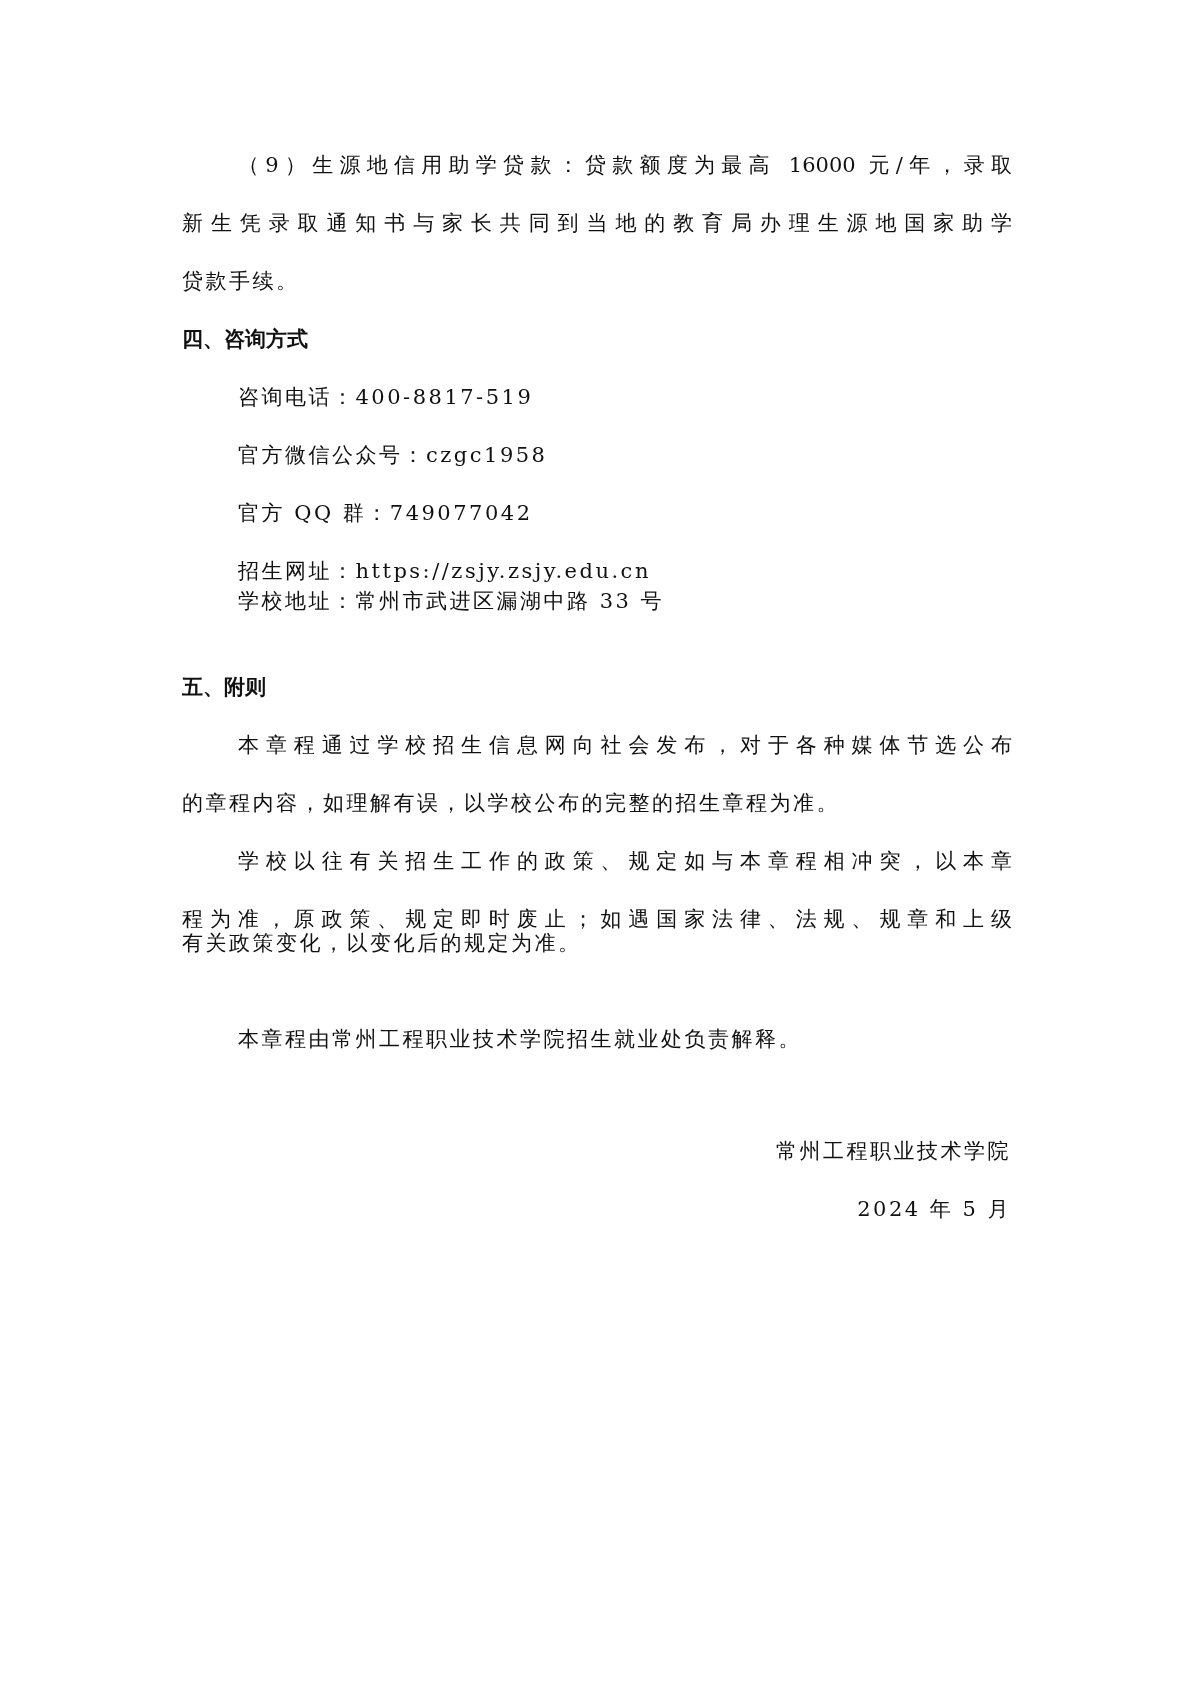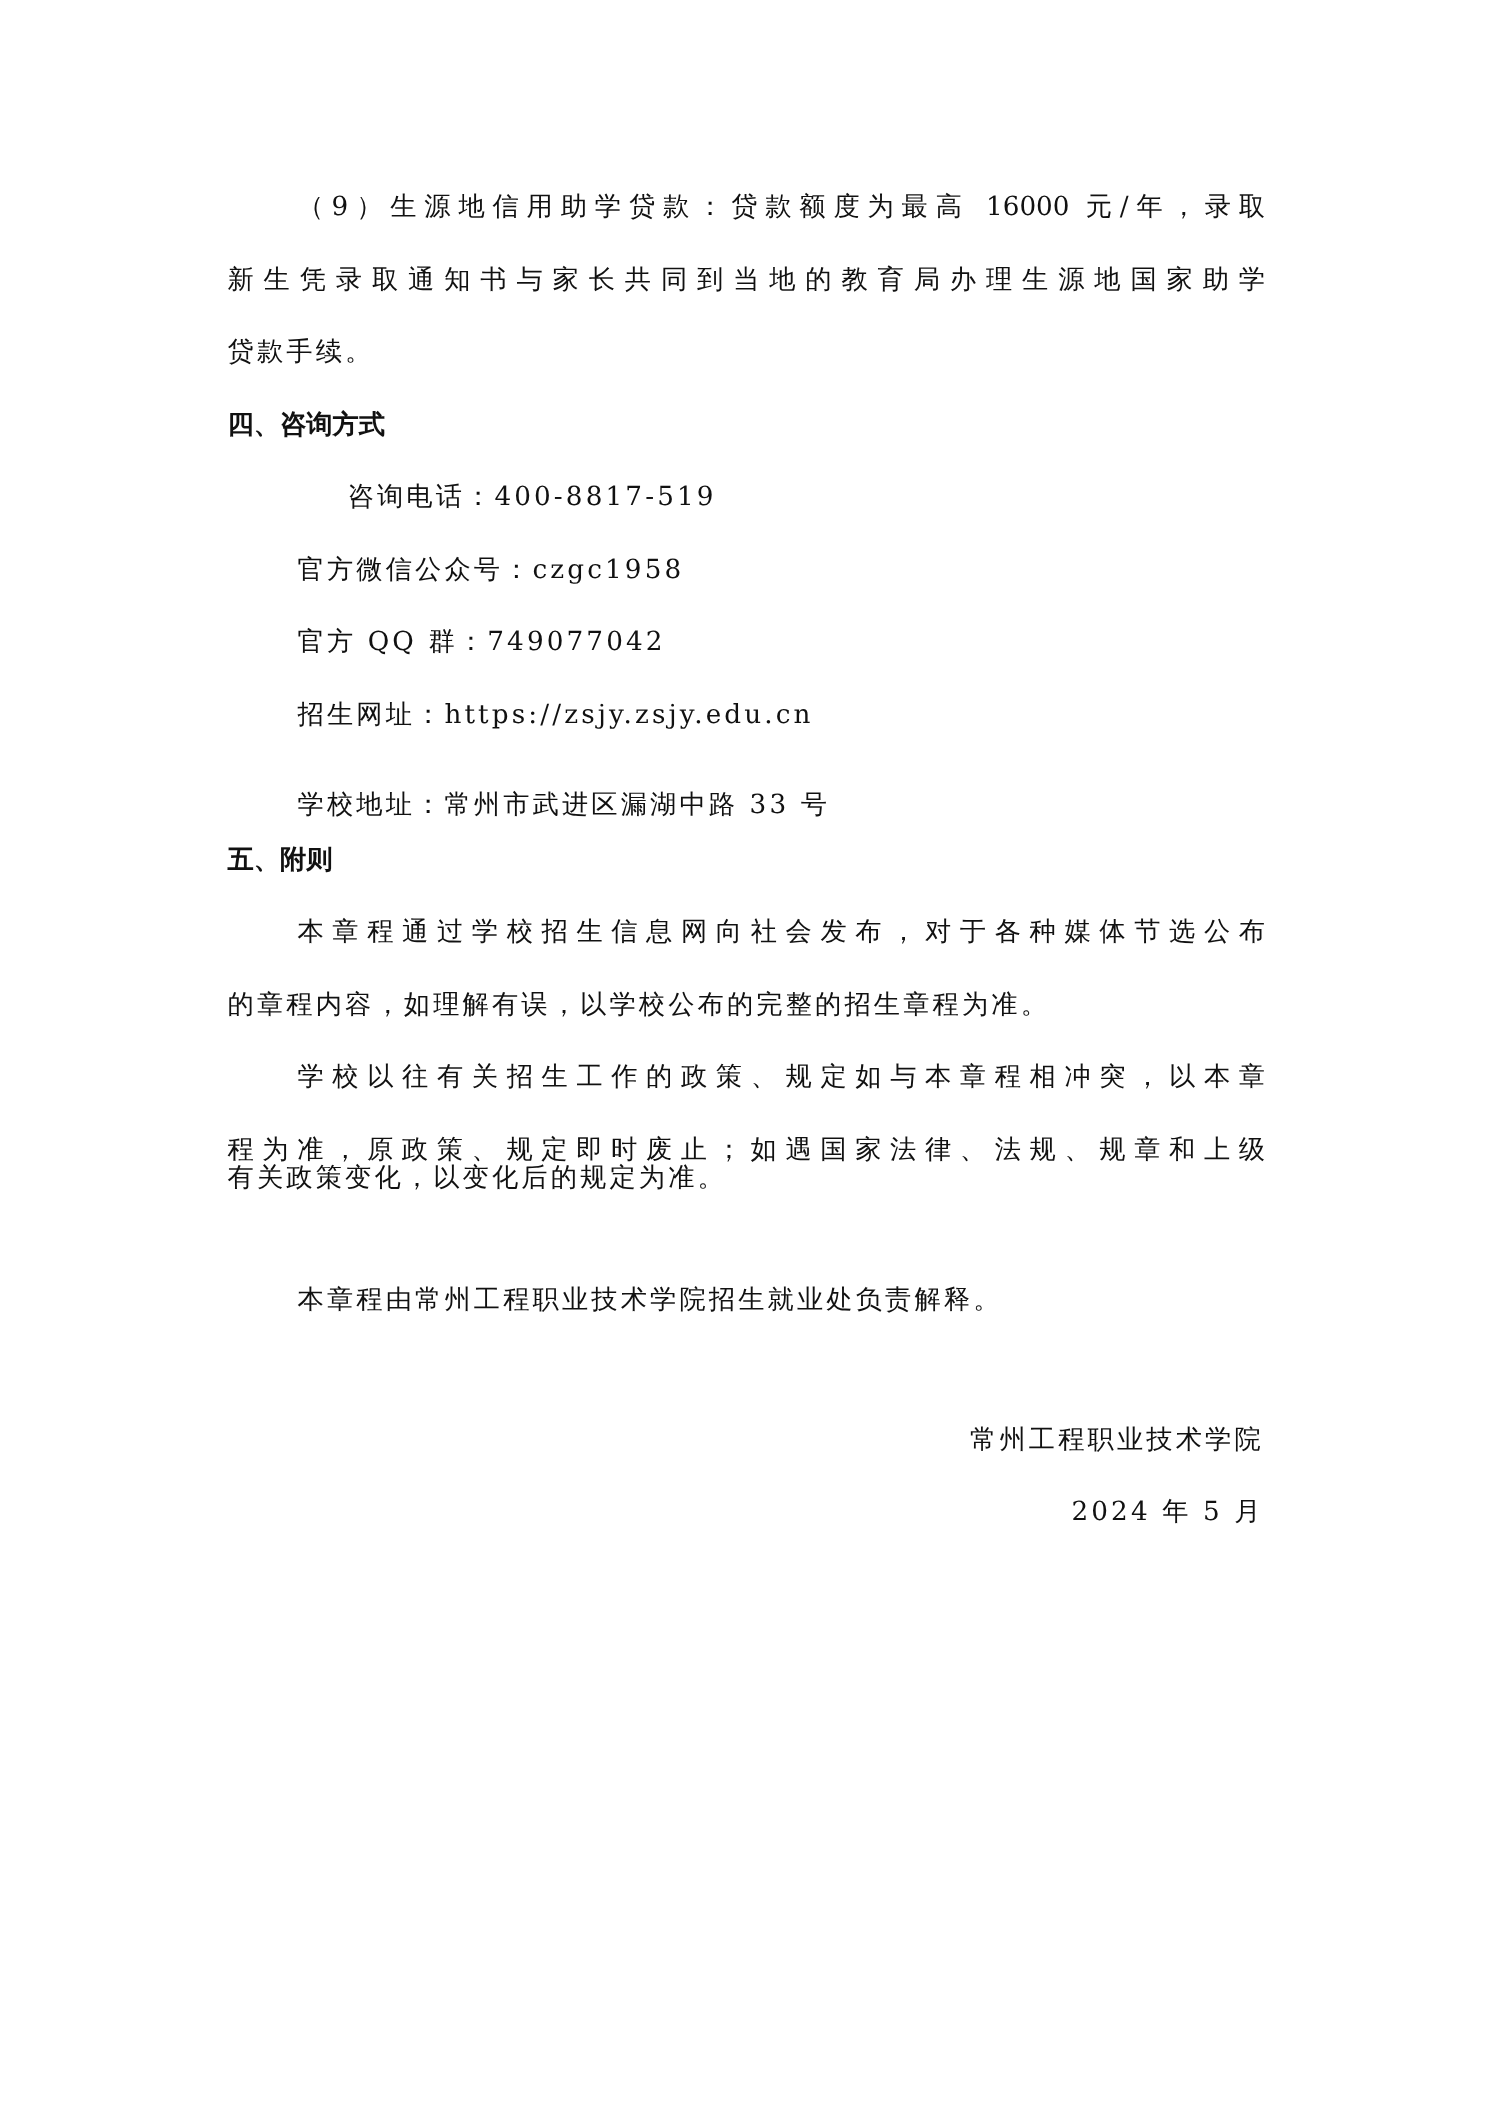--- a/index.html
+++ b/index.html
@@ -17,25 +17,25 @@
 </head>
 <body>
 
 <div>
 
   <div class="line justi" style="top:150px;">（9）生源地信用助学贷款：贷款额度为最高 16000 元/年，录取</div>
   <div class="line just" style="top:208px;">新生凭录取通知书与家长共同到当地的教育局办理生源地国家助学</div>
   <div class="line" style="top:266px;">贷款手续。</div>
 
   <div class="line heading" style="top:324px;">四、咨询方式</div>
-  <div class="line indent" style="top:382px;margin-left:40px;">咨询电话：400-8817-519</div>
+  <div class="line indent" style="top:382px;">咨询电话：400-8817-519</div>
   <div class="line indent" style="top:440px;">官方微信公众号：czgc1958</div>
   <div class="line indent" style="top:498px;">官方 QQ 群：749077042</div>
   <div class="line indent" style="top:556px;">招生网址：https://zsjy.zsjy.edu.cn</div>
-  <div class="line indent" style="top:628px;text-align:right;">学校地址：常州市武进区漏湖中路 33 号</div>
+  <div class="line indent" style="top:586px;text-align:right;">学校地址：常州市武进区漏湖中路 33 号</div>
 
   <div class="line heading" style="top:672px;">五、附则</div>
   <div class="line justi" style="top:730px;">本章程通过学校招生信息网向社会发布，对于各种媒体节选公布</div>
   <div class="line" style="top:788px;">的章程内容，如理解有误，以学校公布的完整的招生章程为准。</div>
   <div class="line justi" style="top:846px;">学校以往有关招生工作的政策、规定如与本章程相冲突，以本章</div>
   <div class="line just" style="top:904px;">程为准，原政策、规定即时废止；如遇国家法律、法规、规章和上级</div>
   <div class="line" style="top:930px;font-family:Liberation Mono, monospace;">有关政策变化，以变化后的规定为准。</div>
   <div class="line indent" style="top:1024px;">本章程由常州工程职业技术学院招生就业处负责解释。</div>
 
   <div class="line right" style="top:1136px;">常州工程职业技术学院</div>

